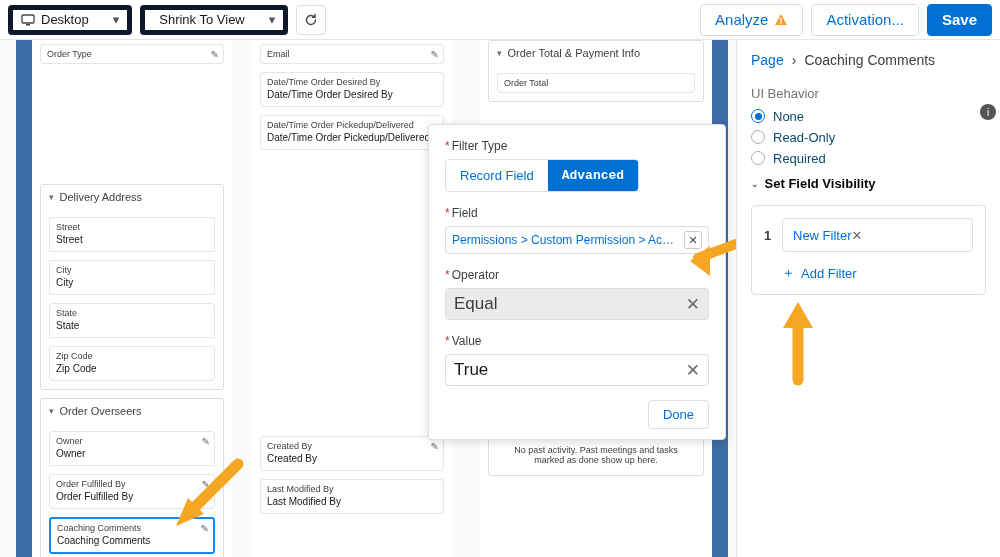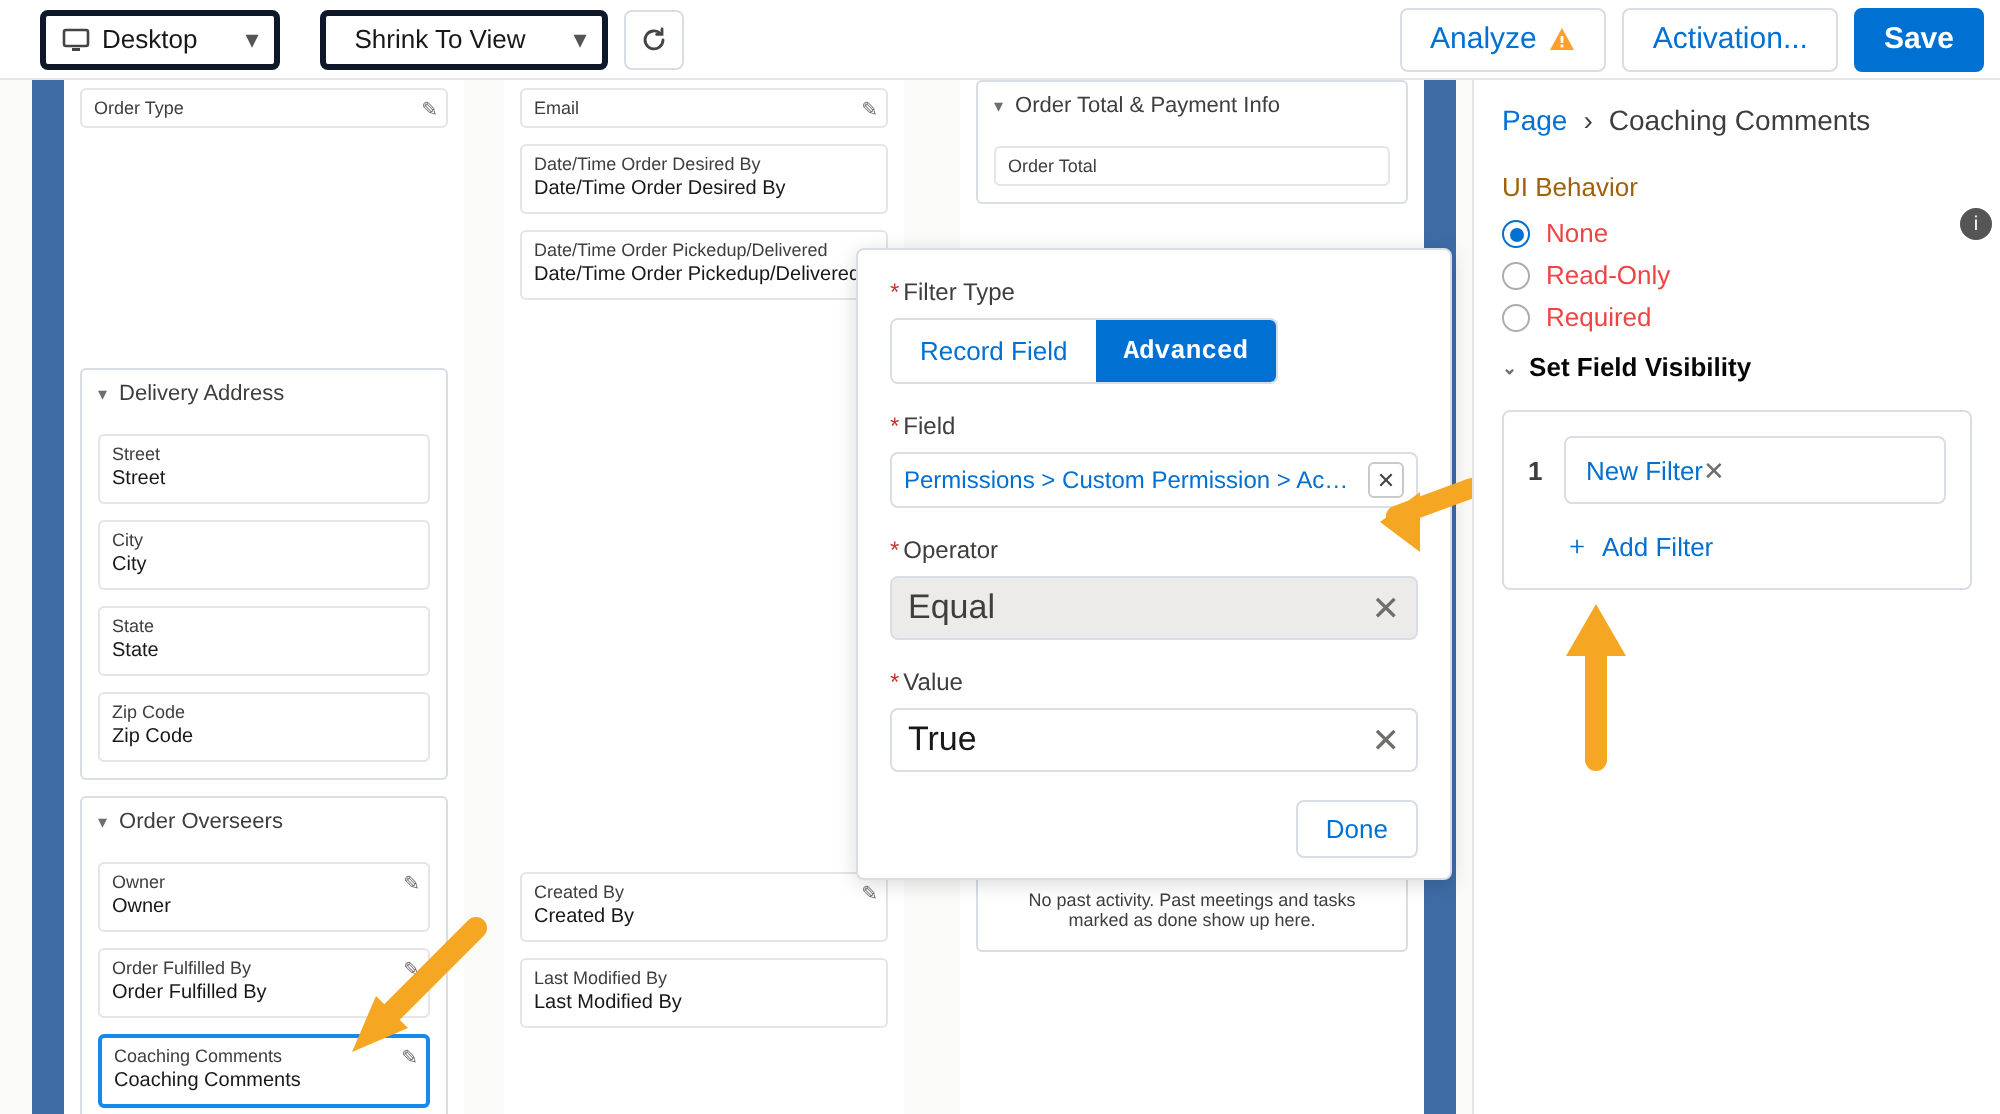--- a/index.html
+++ b/index.html
@@ -18,27 +18,26 @@
     display: flex;
     align-items: center;
     padding: 4px 8px;
     gap: 8px;
     border-bottom: 1px solid #e5e5e5;
     height: 40px;
   }
   .selectbox {
     display: flex;
     align-items: center;
-    border: 3px solid #0f172a;
+    border: 5px solid #0f172a;
     border-radius: 4px;
     background: #fff;
     height: 30px;
     padding: 0 8px;
     cursor: pointer;
-    margin-left: 12px;
   }
   .selectbox .label { margin: 0 24px 0 6px; font-size: 13px; }
   .selectbox .chev { color: #555; }
   .iconbtn {
     width: 30px; height: 30px;
     display:flex;align-items:center;justify-content:center;
     border:1px solid #d8dde6;border-radius:4px;background:#fff;cursor:pointer;
   }
   .topbar-spacer { flex:1; }
   .btn {
@@ -175,22 +174,22 @@
   .right-panel {
     flex:1;
     border-left:1px solid #e5e5e5;
     padding:12px 14px 0;
     position:relative;
   }
   .breadcrumb { font-size:14px; margin-bottom:18px; display:flex; gap:8px; align-items:center; }
   .breadcrumb a { color:#0070d2; text-decoration:none; }
   .breadcrumb .sep { color:#3e3e3c; }
   .breadcrumb .cur { color:#3e3e3c; }
-  .section-title { font-size:13px; color:#a16207; margin-bottom:8px; }
-  .radio-row { display:flex; align-items:flex-end; gap:8px; font-size:13px; color:#ef4444; margin-bottom:6px; cursor:pointer; }
+  .section-title { font-size:13px; color:#737373; margin-bottom:8px; }
+  .radio-row { display:flex; align-items:flex-start; gap:8px; font-size:13px; color:#0c4a6e; margin-bottom:6px; cursor:pointer; }
   .radio {
     width:14px;height:14px;border:1px solid #adadad;border-radius:50%;
     display:inline-flex;align-items:center;justify-content:center;
   }
   .radio.checked { border-color:#0070d2; }
   .radio.checked::after { content:""; width:7px;height:7px;background:#0070d2;border-radius:50%; }
   .collapser { display:flex;align-items:center;gap:6px;font-size:13px;font-weight:700;color:#080707;margin:10px 0 14px;cursor:pointer;}
   .filters-label { font-size:13px;color:#3e3e3c;margin-bottom:8px; }
   .filters-box {
     border:1px solid #d8dde6;border-radius:4px;padding:12px;

